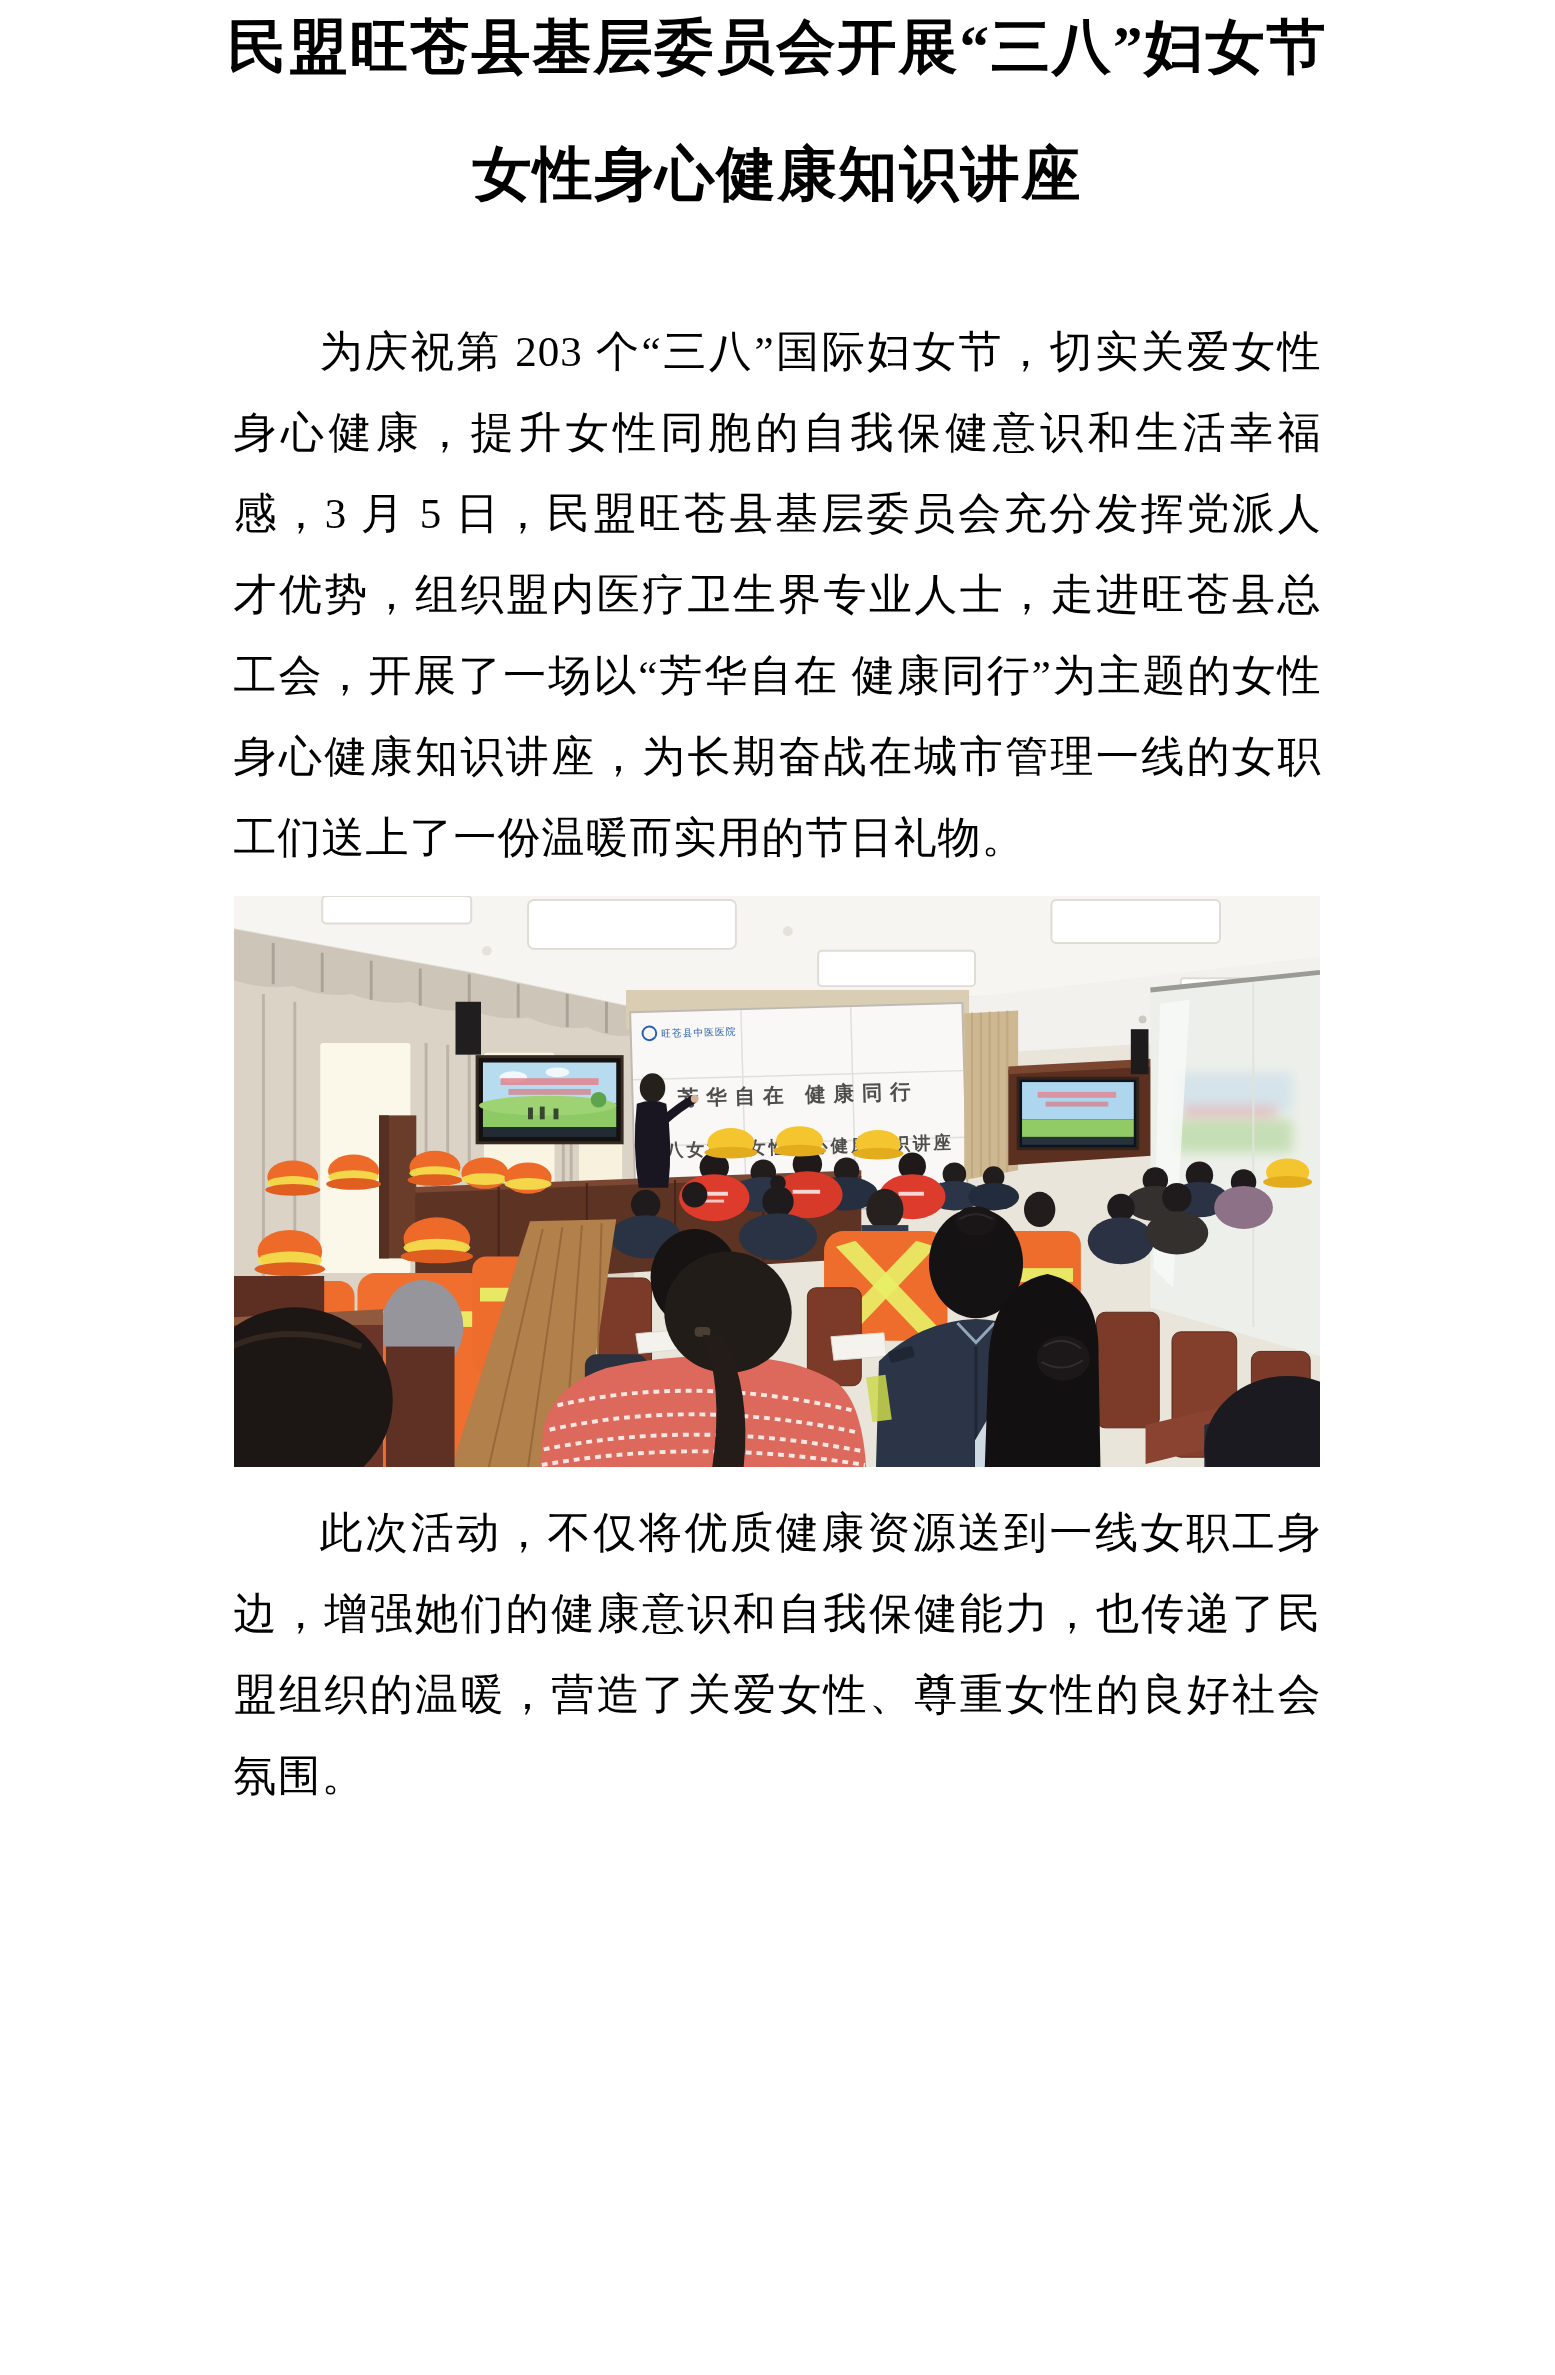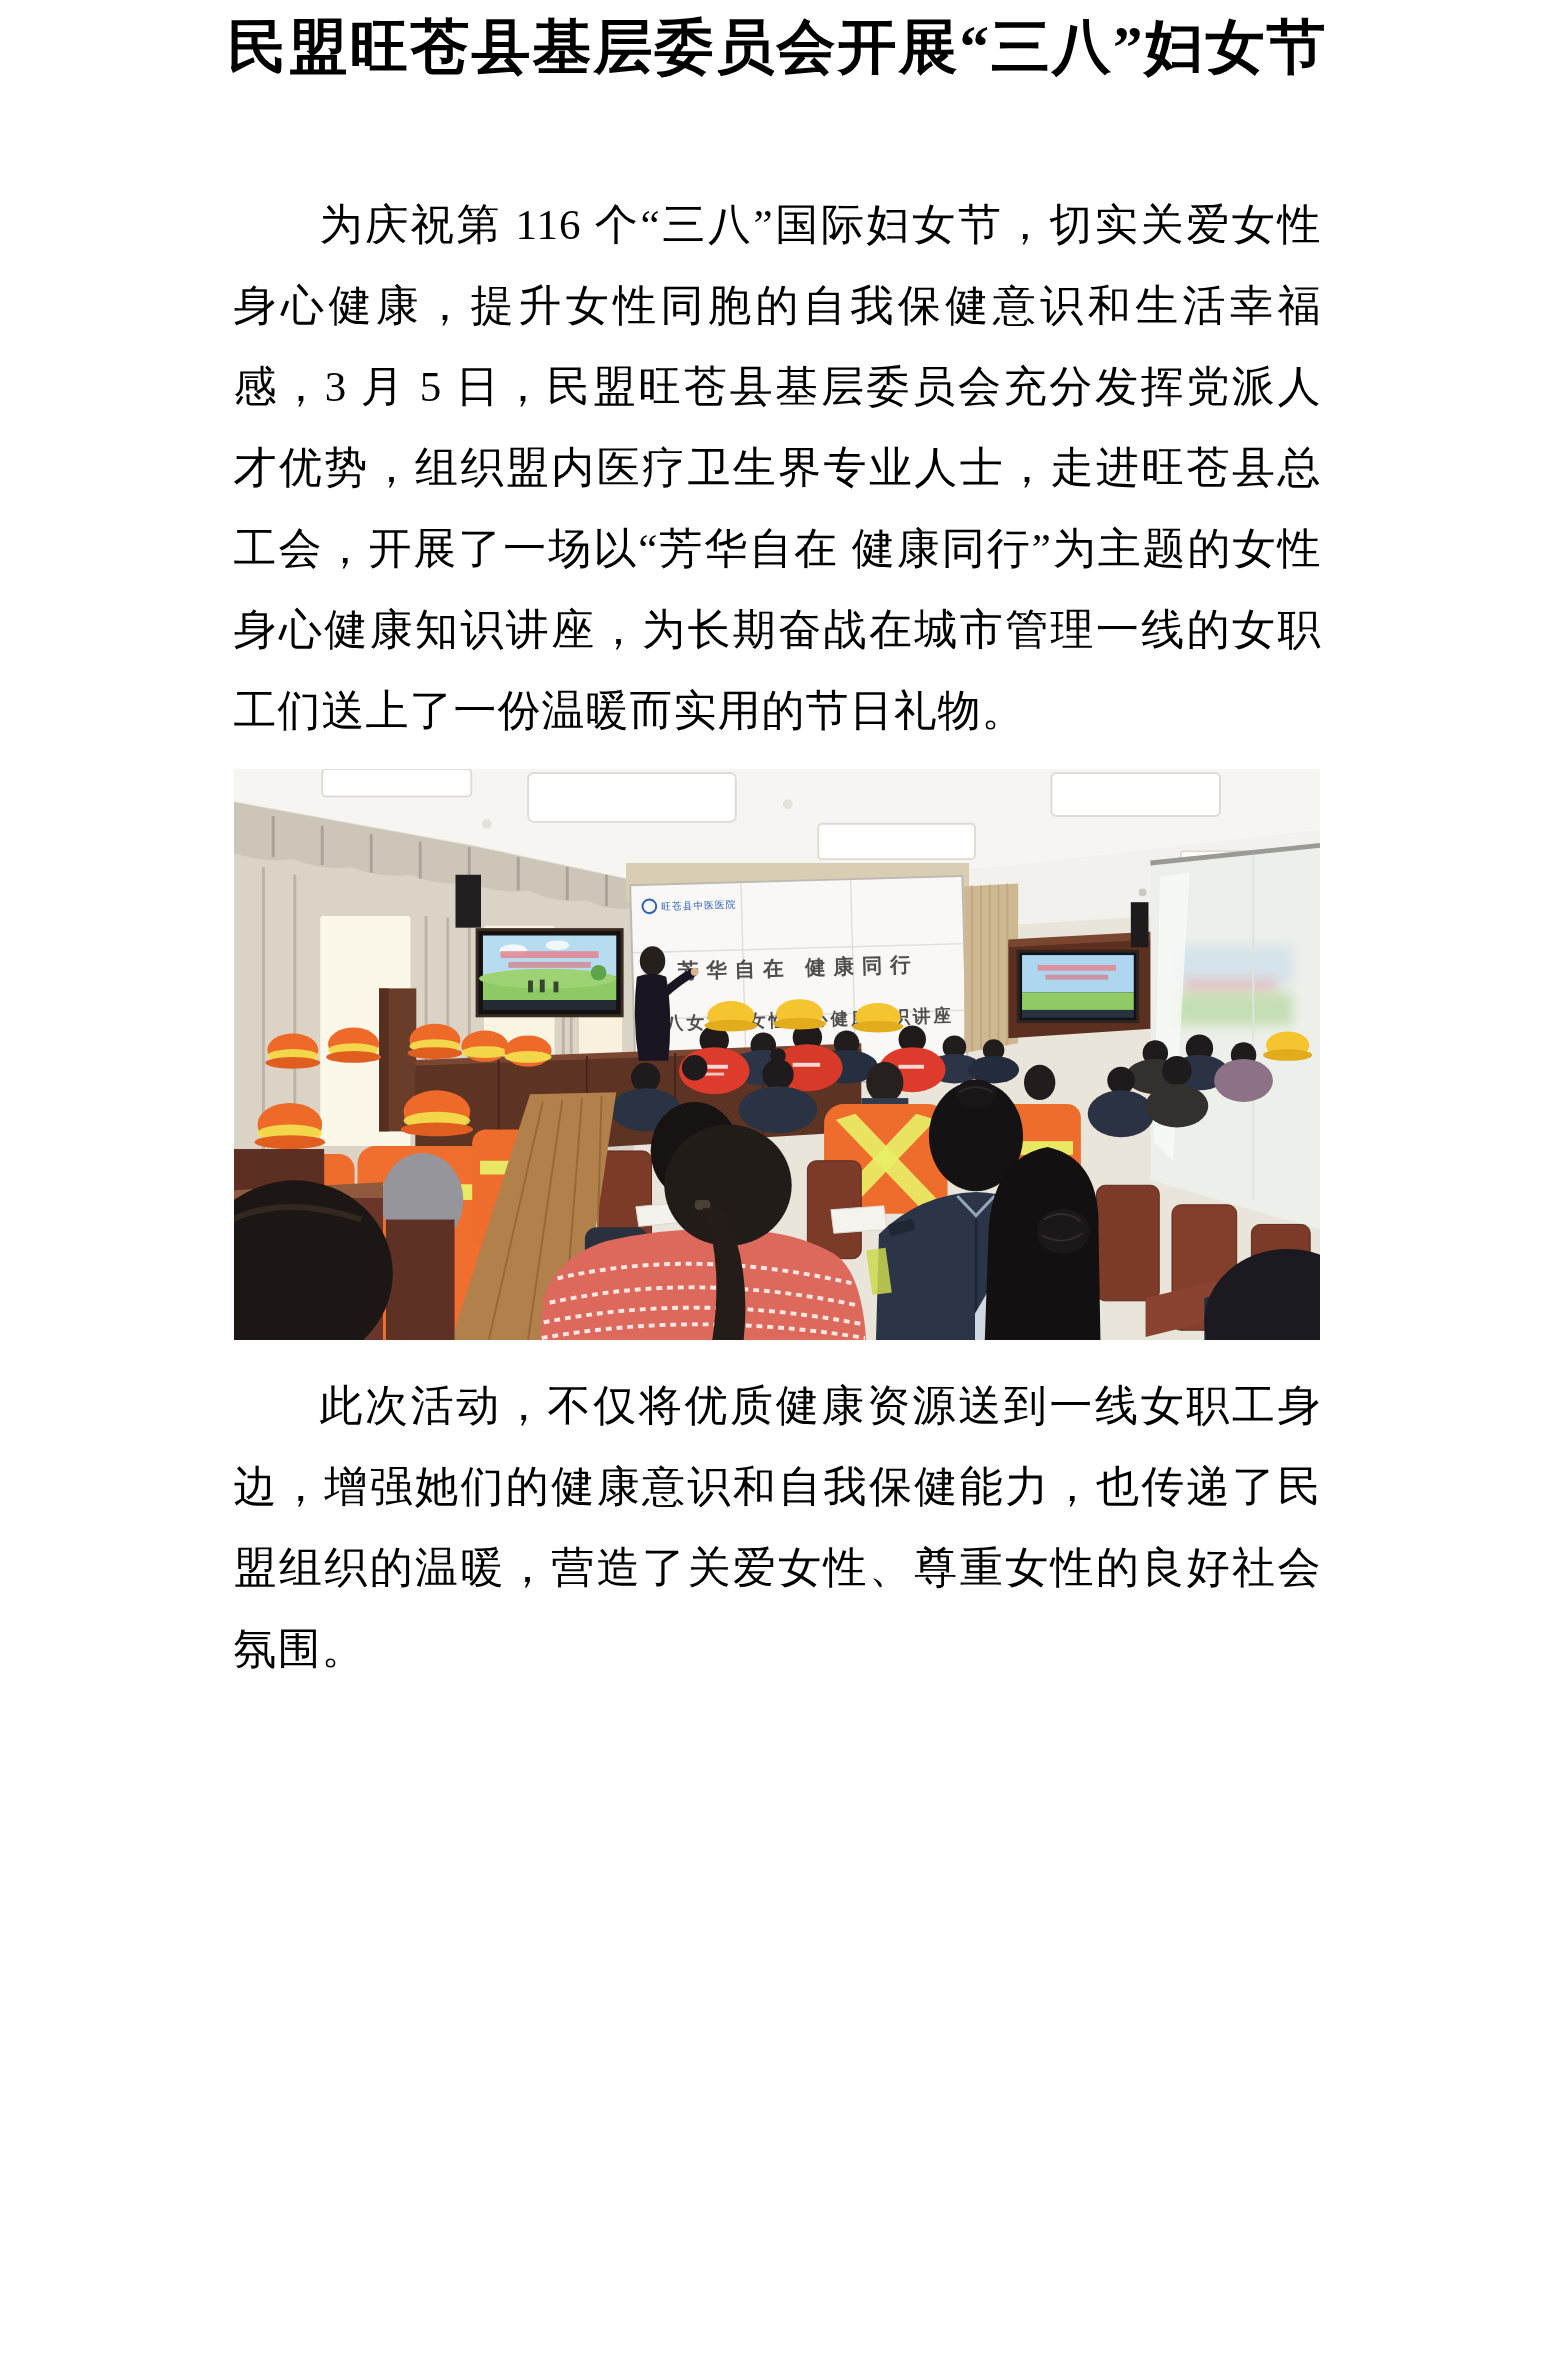--- a/index.html
+++ b/index.html
@@ -28,25 +28,26 @@
   .screen-line2{font-weight:bold;letter-spacing:3px;}
   svg text{font-family:"Liberation Sans","DejaVu Sans",sans-serif;}
 </style>
 </head>
 <body>
 
 <div class="page">
 
   <header class="doc-title">
     <div>民盟旺苍县基层委员会开展“三八”妇女节</div>
+    <div>女性身心健康知识讲座</div>
   </header>
 
   <div class="content">
 
-    <p class="para first">为庆祝第 116 个“三八”国际妇女节，切实关爱女性身心健康，提升女性同胞的自我保健意识和生活幸福感，3 月 5 日，民盟旺苍县基层委员会充分发挥党派人才优势，组织盟内医疗卫生界专业人士，走进旺苍县总工会，开展了一场以“芳华自在 健康同行”为主题的女性身心健康知识讲座，为长期奋战在城市管理一线的女职工们送上了一份温暖而实用的节日礼物。</p>
+    <p class="para first">为庆祝第 203 个“三八”国际妇女节，切实关爱女性身心健康，提升女性同胞的自我保健意识和生活幸福感，3 月 5 日，民盟旺苍县基层委员会充分发挥党派人才优势，组织盟内医疗卫生界专业人士，走进旺苍县总工会，开展了一场以“芳华自在 健康同行”为主题的女性身心健康知识讲座，为长期奋战在城市管理一线的女职工们送上了一份温暖而实用的节日礼物。</p>
 
     <figure class="photo">
       <svg viewBox="0 0 1108 583" preserveAspectRatio="none">
         <defs>
           <filter id="soft" x="-30%" y="-30%" width="160%" height="160%">
             <feGaussianBlur stdDeviation="6"></feGaussianBlur>
           </filter>
         </defs>
 
         <rect x="0" y="0" width="1108" height="583" fill="#eae5db"></rect>

